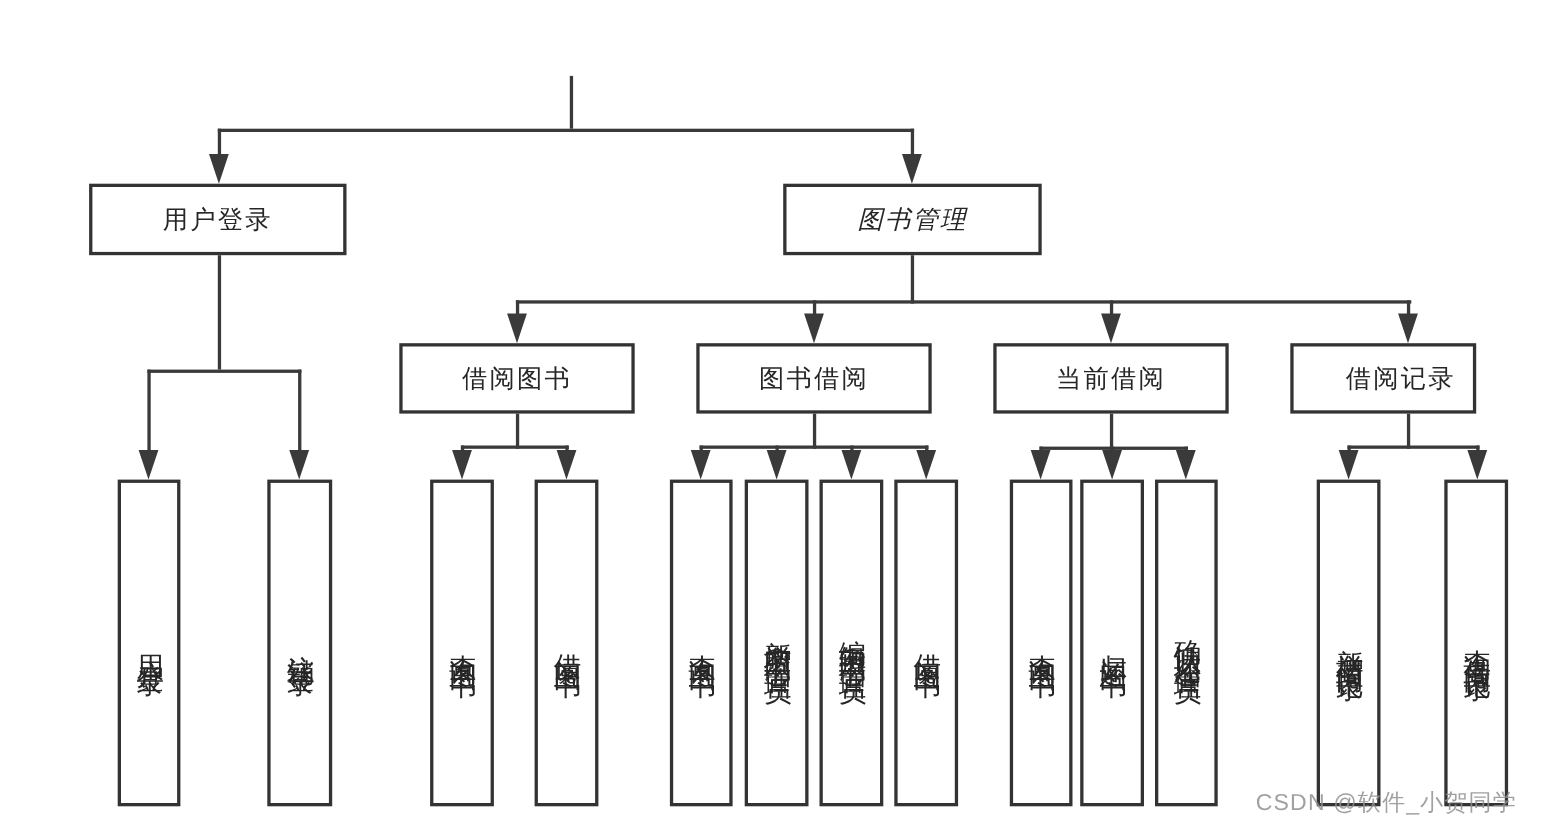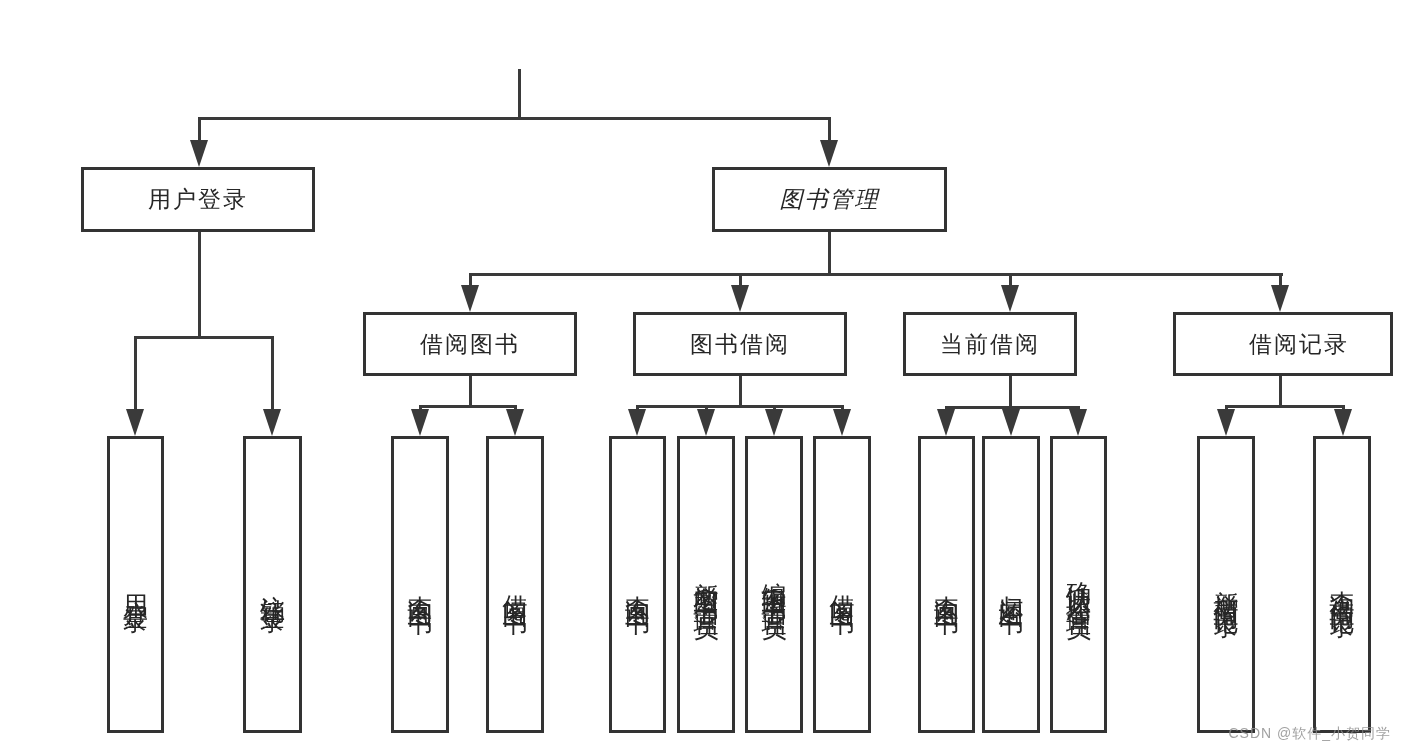--- a/index.html
+++ b/index.html
@@ -29,35 +29,35 @@
   .vline{position:absolute;width:3px;background:#3a3a3a;}
   .hline{position:absolute;height:3px;background:#3a3a3a;}
   .arrow{
     position:absolute;width:0;height:0;
     border-left:9px solid transparent;
     border-right:9px solid transparent;
     border-top:27px solid #3a3a3a;
   }
   .watermark{
     position:absolute;
-    right:14px;bottom:4px;
-    font-size:14px;
+    right:26px;bottom:4px;
+    font-size:21px;
     color:rgba(145,145,145,0.85);
     letter-spacing:1px;
     z-index:5;
     white-space:nowrap;
   }
   
   #box-root{left:21px;top:13px;width:1002px;height:56px;}
   #box-user-login{left:81px;top:167px;width:234px;height:65px;}
   #box-book-mgmt{left:712px;top:167px;width:235px;height:65px;font-style:italic;}
   #box-l3-0{left:363px;top:312px;width:214px;height:64px;}
   #box-l3-1{left:633px;top:312px;width:214px;height:64px;text-align:center;}
-  #box-l3-2{left:903px;top:312px;width:174px;height:64px;}
-  #box-l3-3{left:1173px;top:312px;width:220px;height:64px;padding-left:32px;}
+  #box-l3-2{left:903px;top:312px;width:214px;height:64px;}
+  #box-l3-3{left:1173px;top:312px;width:169px;height:64px;padding-left:32px;}
   .leaf{top:436px;height:297px;}
   #leaf-a1{left:107px;width:57px;}
   #leaf-a2{left:243px;width:59px;}
   #leaf-b1{left:391px;width:58px;}
   #leaf-b2{left:486px;width:58px;}
   #leaf-c1{left:609px;width:57px;}
   #leaf-c2{left:677px;width:58px;}
   #leaf-c3{left:745px;width:58px;}
   #leaf-c4{left:813px;width:58px;}
   #leaf-d1{left:918px;width:57px;}

